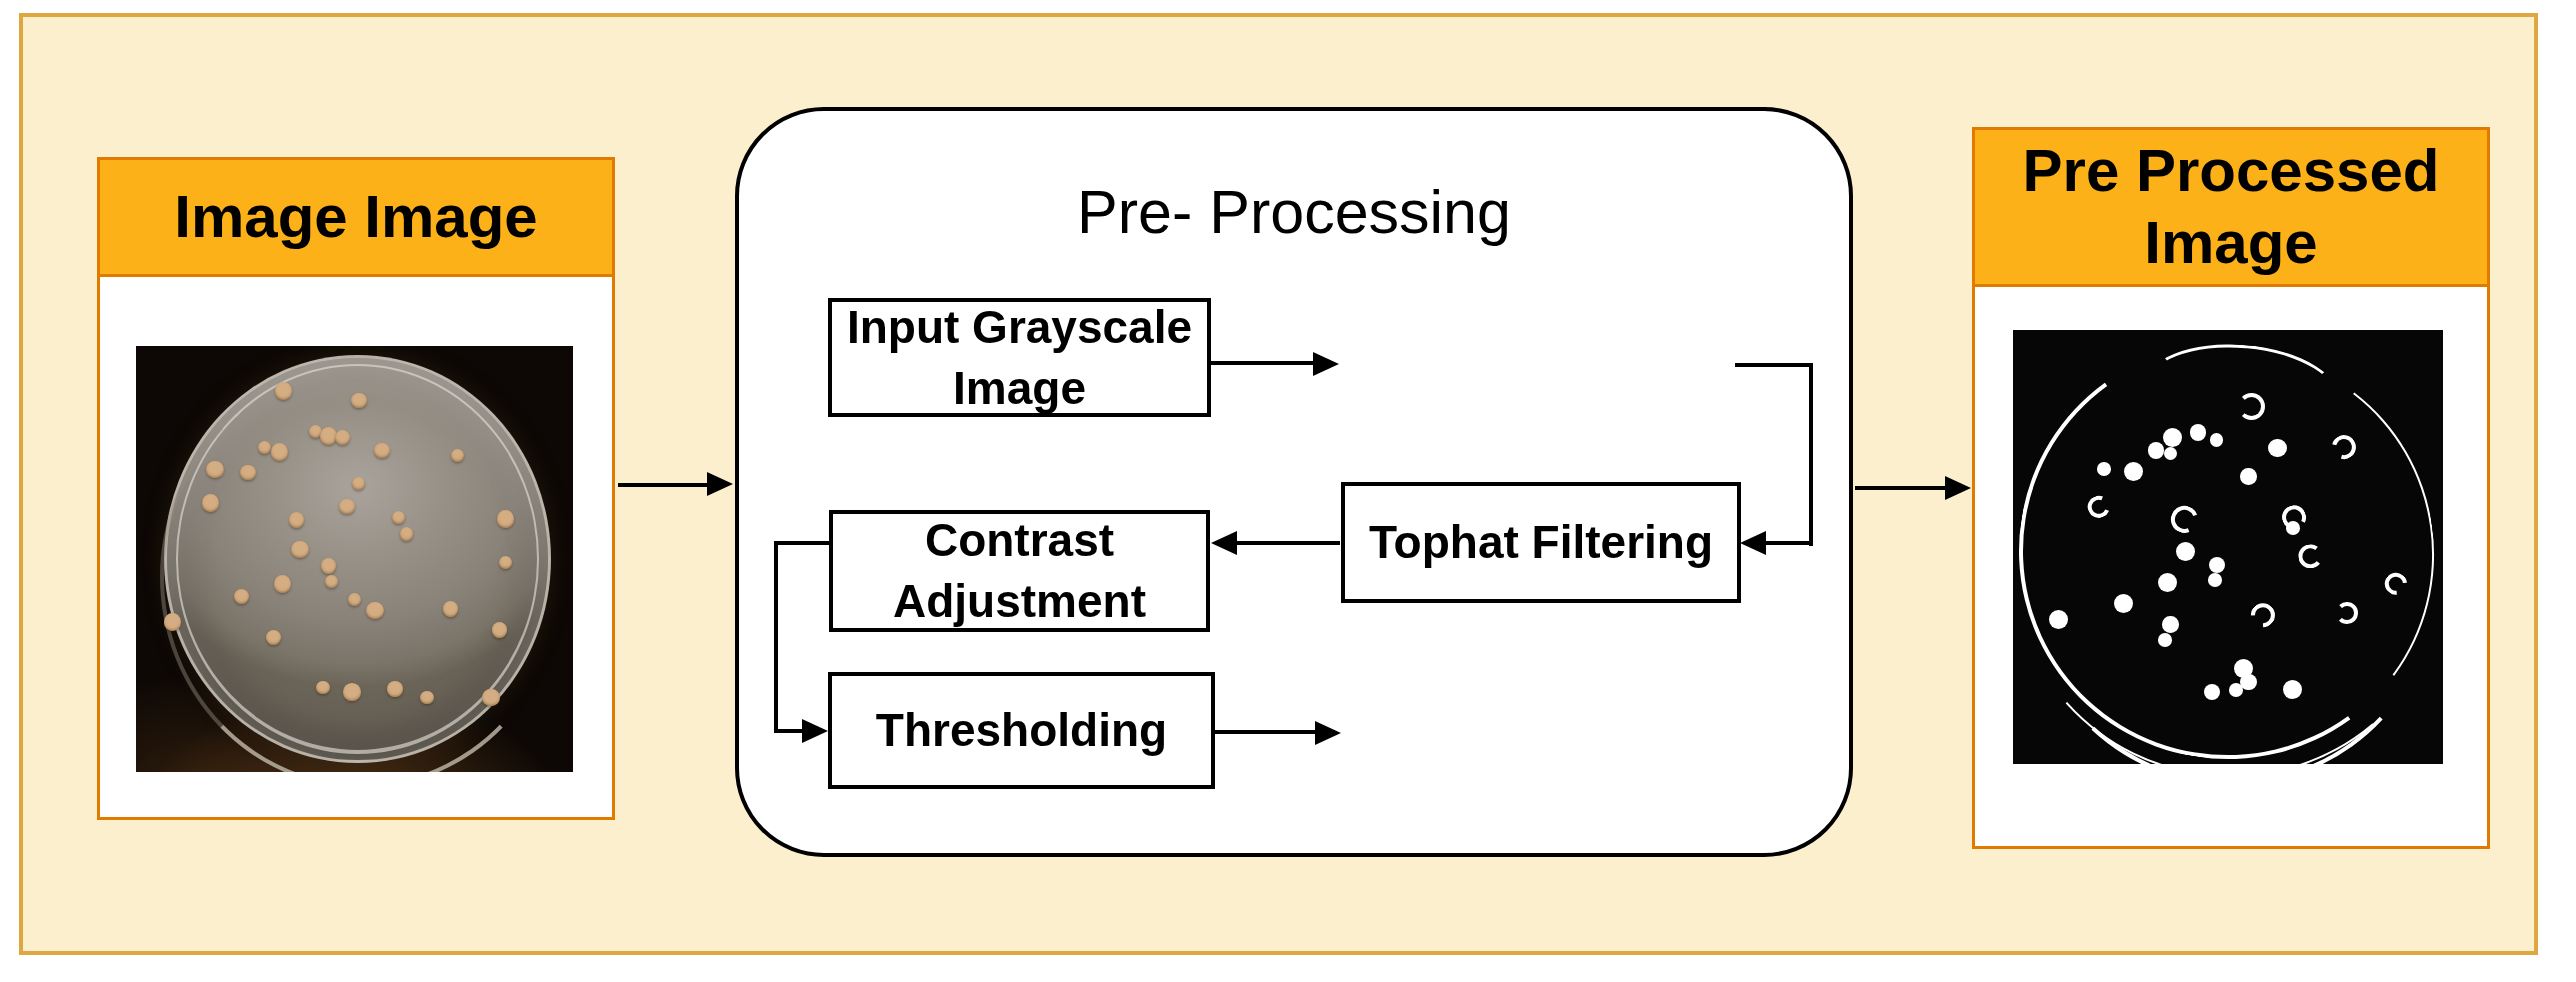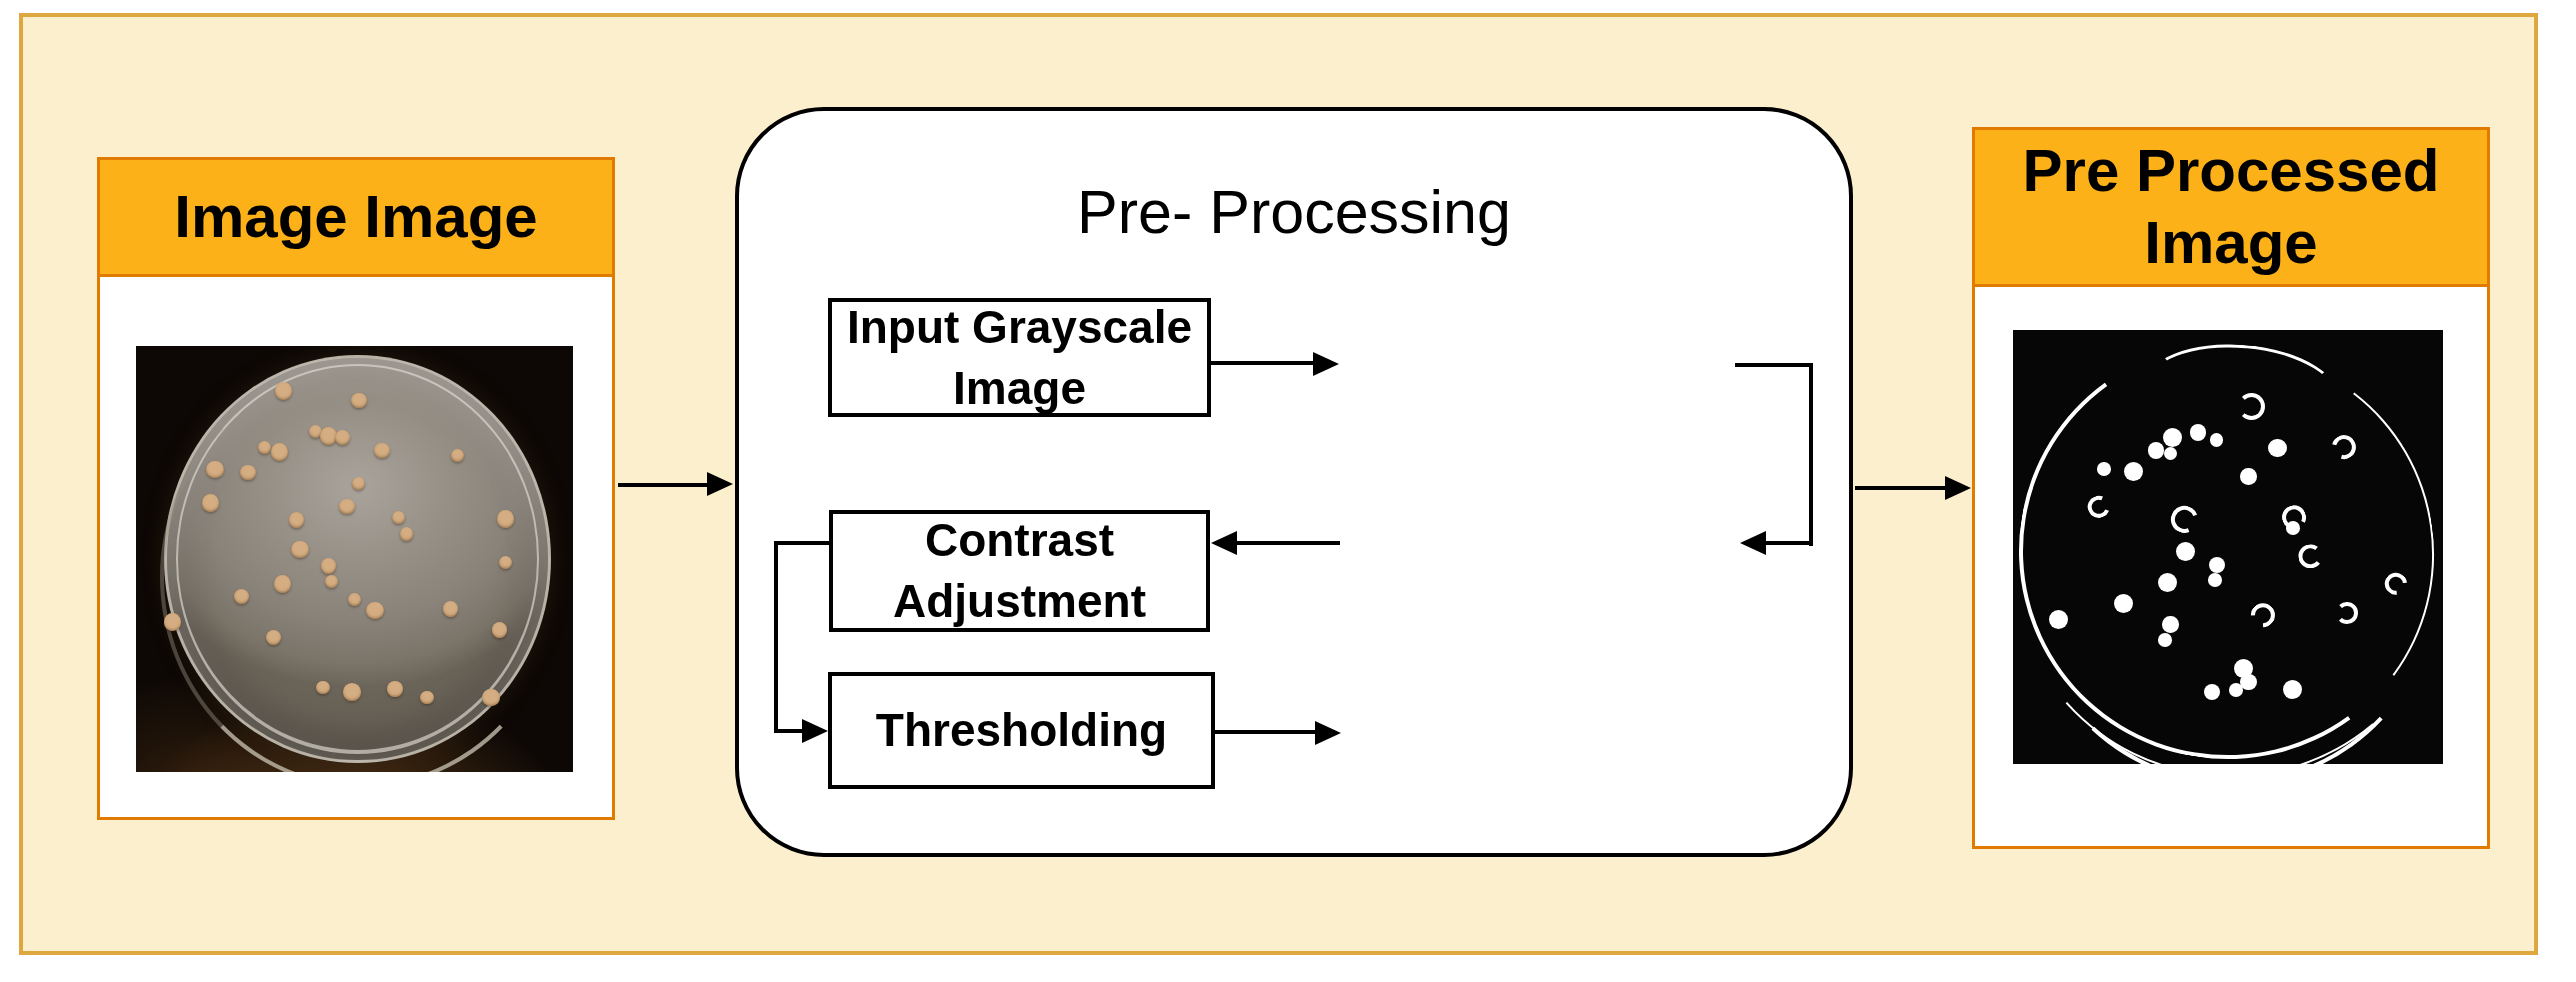--- a/index.html
+++ b/index.html
@@ -135,20 +135,21 @@
 
   <div class="hline" style="left:618px;top:483px;width:90px;"></div>
   <div class="tri-r" style="left:707px;top:472px;"></div>
 
   <section class="flow">
     <div class="flow-inner">
       <h2 class="flow-title" style="margin:0;">Pre- Processing</h2>
 
       <div class="fbox b1">Input Grayscale Image</div>
       <div class="fbox b3">Contrast Adjustment</div>
+      <div class="fbox b4">Tophat Filtering</div>
       <div class="fbox b5">Thresholding</div>
 
       <div class="hline" style="left:472px;top:250px;width:103px;"></div>
       <div class="tri-r" style="left:574px;top:241px;"></div>
 
       <div class="hline" style="left:996px;top:252px;width:78px;"></div>
       <div class="vline" style="left:1070px;top:252px;height:183px;"></div>
       <div class="hline" style="left:1027px;top:430px;width:47px;"></div>
       <div class="tri-l" style="left:1001px;top:420px;"></div>
 

